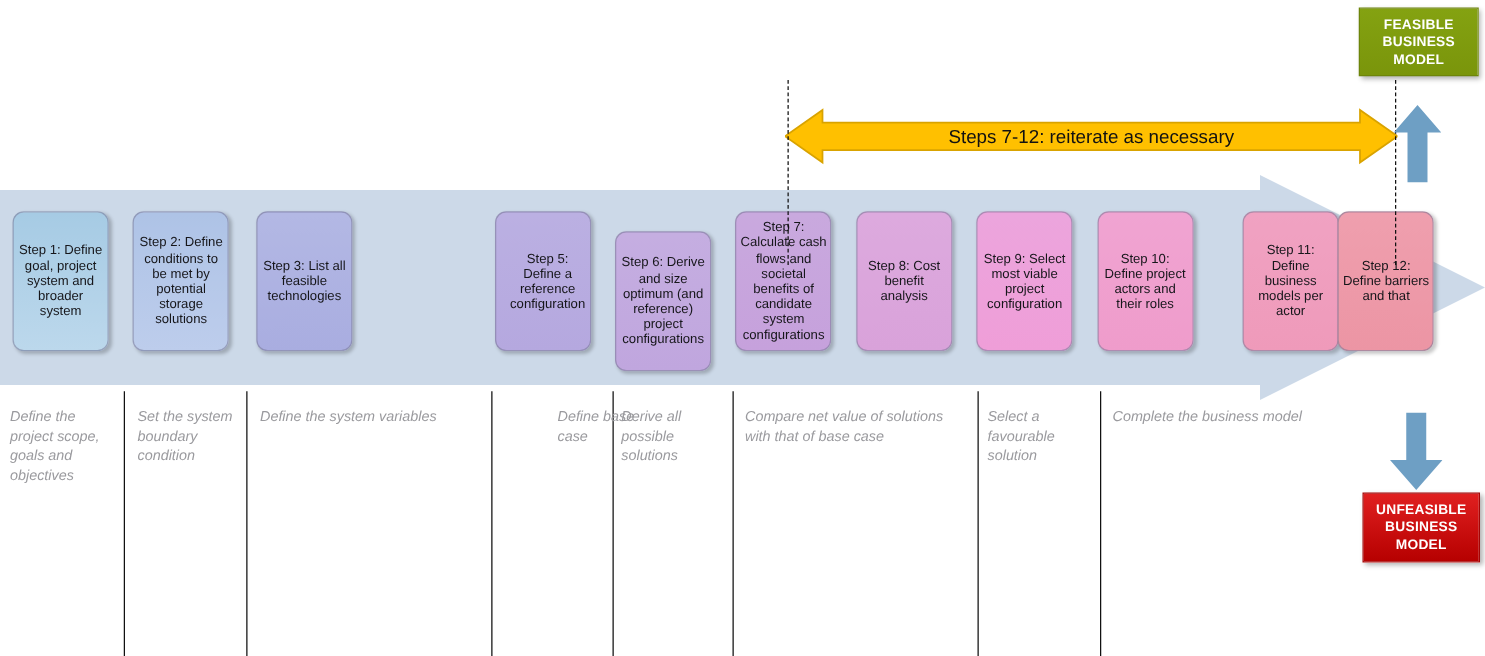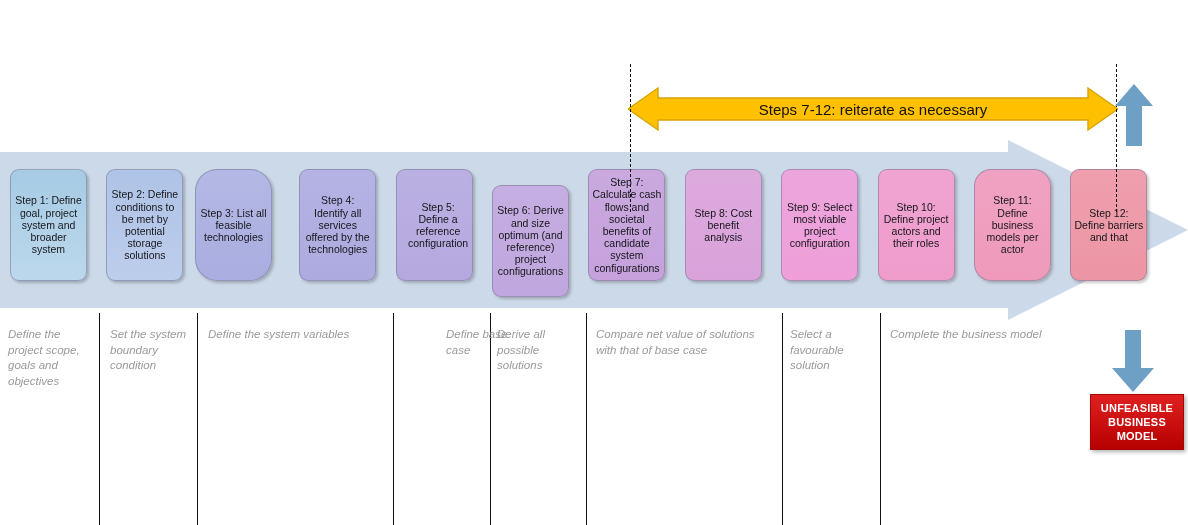--- a/index.html
+++ b/index.html
@@ -140,45 +140,42 @@
     <polygon points="0,12 1008,12 1008,0 1188,90 1008,180 1008,168 0,168" fill="#ccd9e8"></polygon>
   </svg>
 
   <div class="steps-layer">
       <div class="step-box" style="left: 10px; background: linear-gradient(rgb(166, 203, 228) 0%, rgb(188, 216, 236) 100%);">
         <span>Step 1: Define goal, project system and broader system</span>
       </div>
       <div class="step-box" style="left: 106.4px; background: linear-gradient(rgb(174, 195, 230) 0%, rgb(189, 205, 236) 100%);">
         <span>Step 2: Define conditions to be met by potential storage solutions</span>
       </div>
-      <div class="step-box" style="left: 195px; background: linear-gradient(rgb(179, 184, 228) 0%, rgb(169, 173, 224) 100%); border-radius: 22px;">
+      <div class="step-box" style="left: 205px; background: linear-gradient(rgb(179, 184, 228) 0%, rgb(169, 173, 224) 100%);">
         <span>Step 3: List all feasible technologies</span>
-      </div>
-      <div class="step-box" style="left: 299.2px; background: linear-gradient(rgb(181, 179, 228) 0%, rgb(173, 170, 223) 100%);">
-        <span>Step 4: Identify all services offered by the technologies</span>
       </div>
       <div class="step-box" style="left: 395.6px; background: linear-gradient(rgb(187, 176, 226) 0%, rgb(181, 168, 223) 100%); padding-left: 11px;">
         <span>Step 5: Define a reference configuration</span>
       </div>
       <div class="step-box" style="left: 492px; background: linear-gradient(rgb(197, 174, 225) 0%, rgb(192, 166, 222) 100%); margin-top: 16px;">
         <span>Step 6: Derive and size optimum (and reference) project configurations</span>
       </div>
       <div class="step-box" style="left: 588.4px; background: linear-gradient(rgb(201, 169, 222) 0%, rgb(198, 161, 220) 100%);">
         <span>Step 7: Calculate cash flows and societal benefits of candidate system configurations</span>
       </div>
       <div class="step-box" style="left: 684.8px; background: linear-gradient(rgb(221, 170, 222) 0%, rgb(217, 162, 218) 100%);">
         <span>Step 8: Cost benefit analysis</span>
       </div>
       <div class="step-box" style="left: 781.2px; background: linear-gradient(rgb(236, 165, 221) 0%, rgb(239, 158, 216) 100%);">
         <span>Step 9: Select most viable project configuration</span>
       </div>
       <div class="step-box" style="left: 877.6px; background: linear-gradient(rgb(240, 164, 210) 0%, rgb(239, 156, 203) 100%);">
         <span>Step 10: Define project actors and their roles</span>
       </div>
-      <div class="step-box" style="left: 974px; background: linear-gradient(rgb(240, 162, 194) 0%, rgb(239, 154, 186) 100%); border-radius: 17px;">
+      <div class="step-box" style="left: 994px; background: linear-gradient(rgb(240, 162, 194) 0%, rgb(239, 154, 186) 100%);">
         <span>Step 11: Define business models per actor</span>
       </div>
       <div class="step-box" style="left: 1070.4px; background: linear-gradient(rgb(239, 159, 174) 0%, rgb(236, 149, 164) 100%);">
         <span>Step 12: Define barriers and that</span>
       </div>
     </div>
 
   <div class="notes-layer">
       <div class="divider" style="left: 99px;"></div>
       <div class="divider" style="left: 197px;"></div>
@@ -207,17 +204,20 @@
   <div class="dashed" style="left:630px; top:64px; height:148px;"></div>
   <div class="dashed" style="left:1116px; top:64px; height:148px;"></div>
 
   <svg class="blue-arrow blue-up" viewBox="0 0 38 62" preserveAspectRatio="none">
     <polygon points="19,0 38,22 27,22 27,62 11,62 11,22 0,22" fill="#6e9fc4"></polygon>
   </svg>
   <svg class="blue-arrow blue-down" viewBox="0 0 42 62" preserveAspectRatio="none">
     <polygon points="13,0 29,0 29,38 42,38 21,62 0,38 13,38" fill="#6e9fc4"></polygon>
   </svg>
 
+  <div class="result-box feasible-box">
+    <span>FEASIBLE BUSINESS MODEL</span>
+  </div>
   <div class="result-box unfeasible-box">
     <span>UNFEASIBLE BUSINESS MODEL</span>
   </div>
 
 </div>
 
 </body></html>

